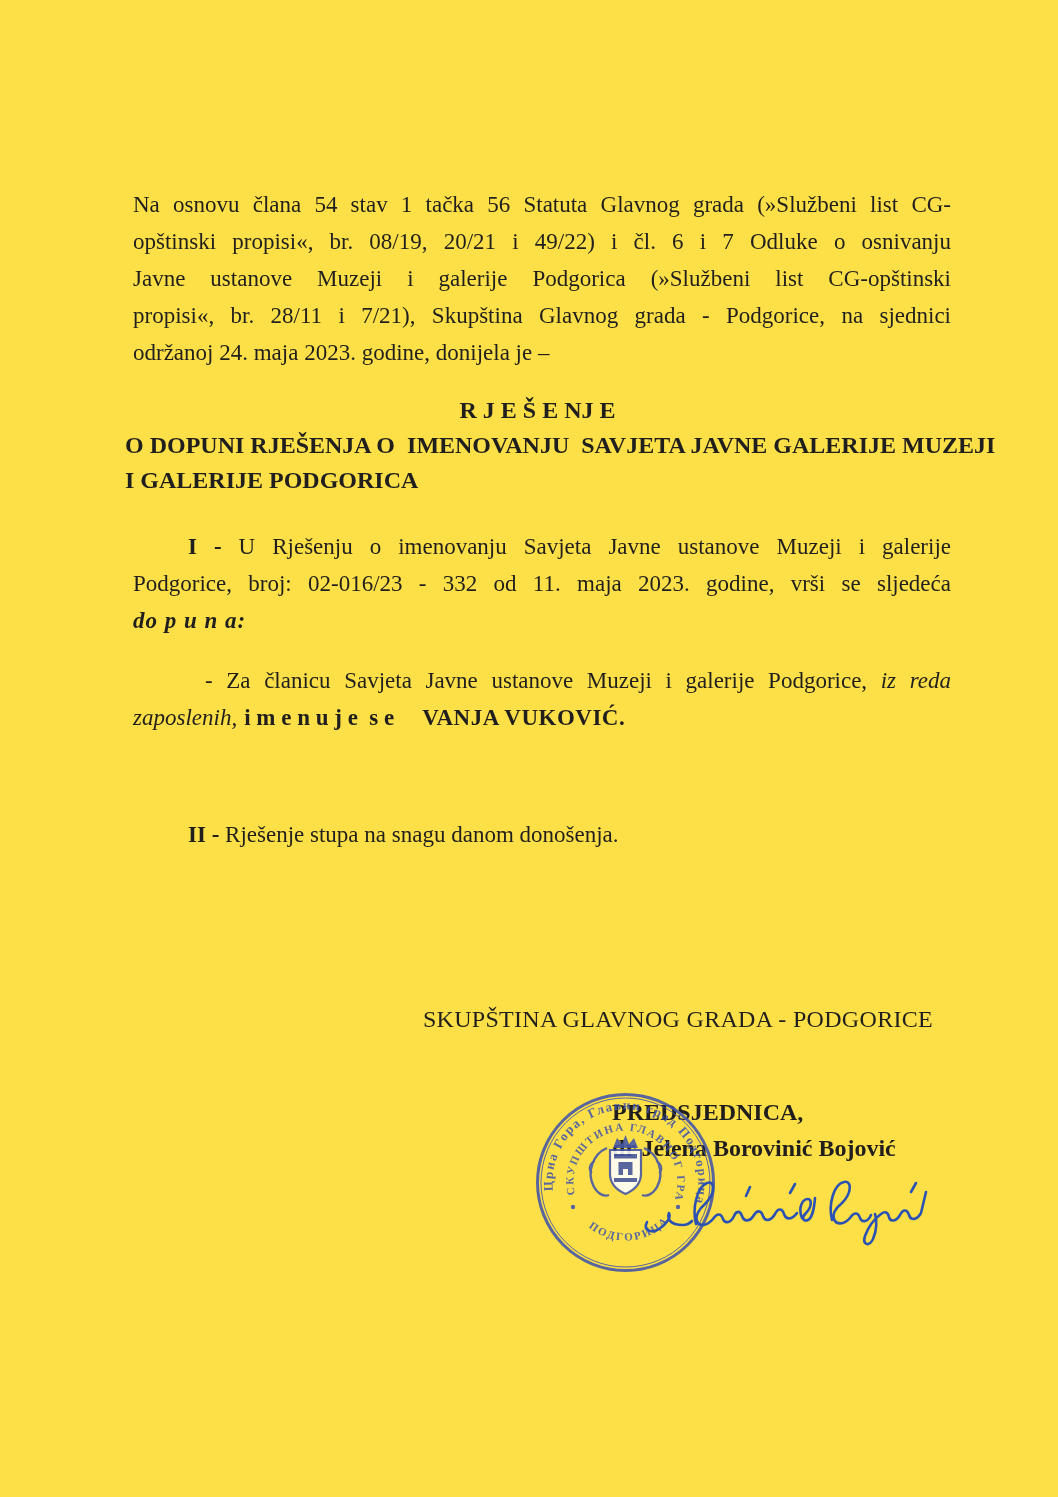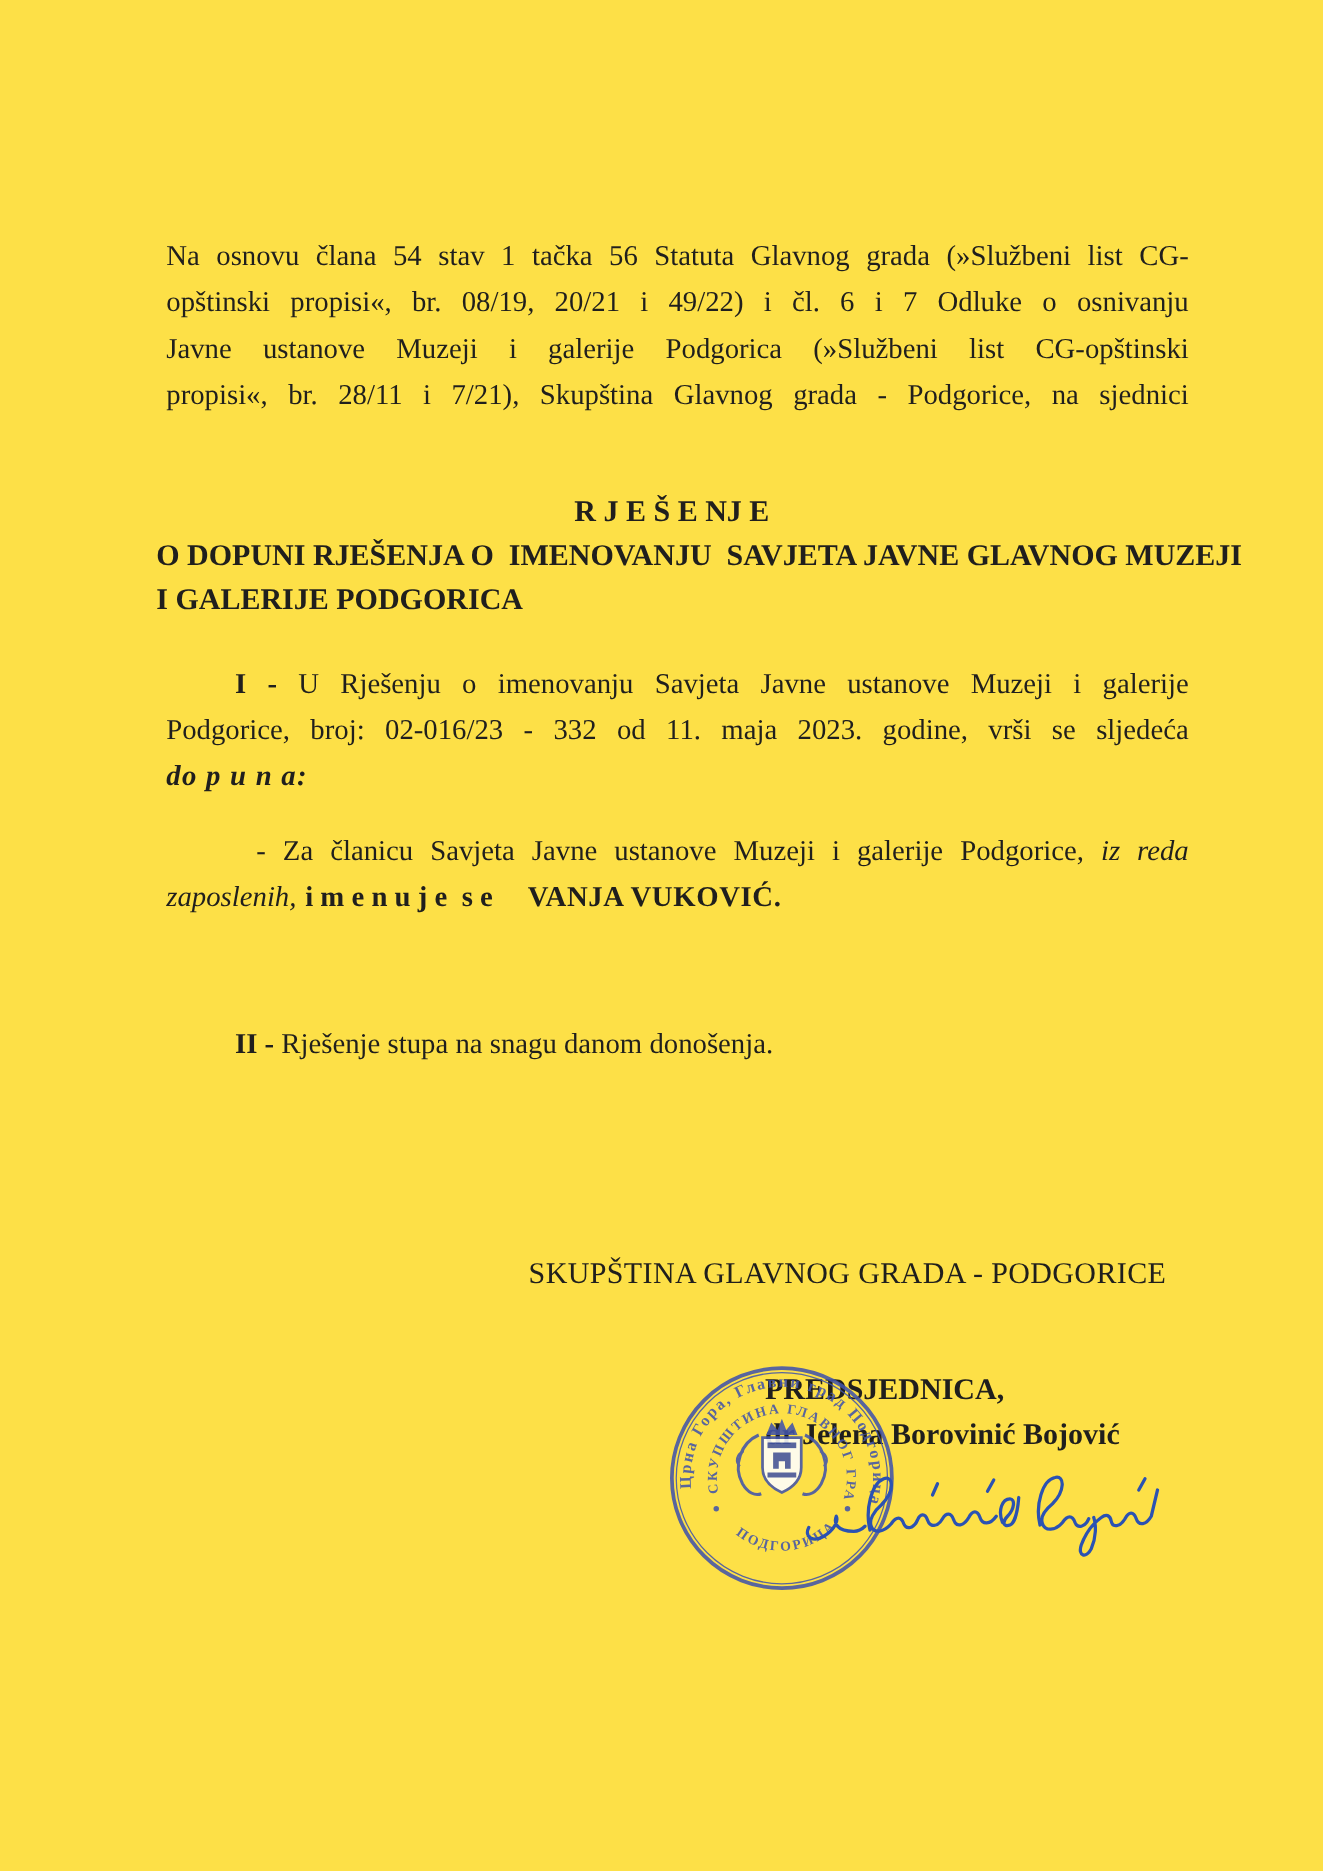--- a/index.html
+++ b/index.html
@@ -42,25 +42,26 @@
 </head>
 <body>
 
 <div class="page">
 
   <div class="block body-text" style="left:133px;top:186px;width:818px;">
     <span class="line j">Na osnovu člana 54 stav 1 tačka 56 Statuta Glavnog grada (»Službeni list CG-</span>
     <span class="line j">opštinski propisi«, br. 08/19, 20/21 i 49/22) i čl. 6 i 7 Odluke o osnivanju</span>
     <span class="line j">Javne ustanove Muzeji i galerije Podgorica (»Službeni list CG-opštinski</span>
     <span class="line j">propisi«, br. 28/11 i 7/21), Skupština Glavnog grada - Podgorice, na sjednici</span>
+    <span class="line">održanoj 24. maja 2023. godine, donijela je –</span>
   </div>
 
   <div class="block title-block">
     <span class="line pre" style="text-align:center;">R J E Š E NJ E</span>
-    <span class="line pre" style="text-align:center;">O DOPUNI RJEŠENJA O  IMENOVANJU  SAVJETA JAVNE GLAVNOG MUZEJI</span>
+    <span class="line pre" style="text-align:center;">O DOPUNI RJEŠENJA O  IMENOVANJU  SAVJETA JAVNE GALERIJE MUZEJI</span>
     <span class="line pre" style="text-align:left;">I GALERIJE PODGORICA</span>
   </div>
 
   <div class="block body-text" style="left:133px;top:528px;width:818px;">
     <span class="line j ind1"><span class="b">I -</span><span> U Rješenju o imenovanju Savjeta Javne ustanove Muzeji i galerije</span></span>
     <span class="line j">Podgorice, broj: 02-016/23 - 332 od 11. maja 2023. godine, vrši se sljedeća</span>
     <span class="line bi pre" style="letter-spacing:1px;">do p u n a:</span>
   </div>
 
   <div class="block body-text" style="left:133px;top:662px;width:818px;">

